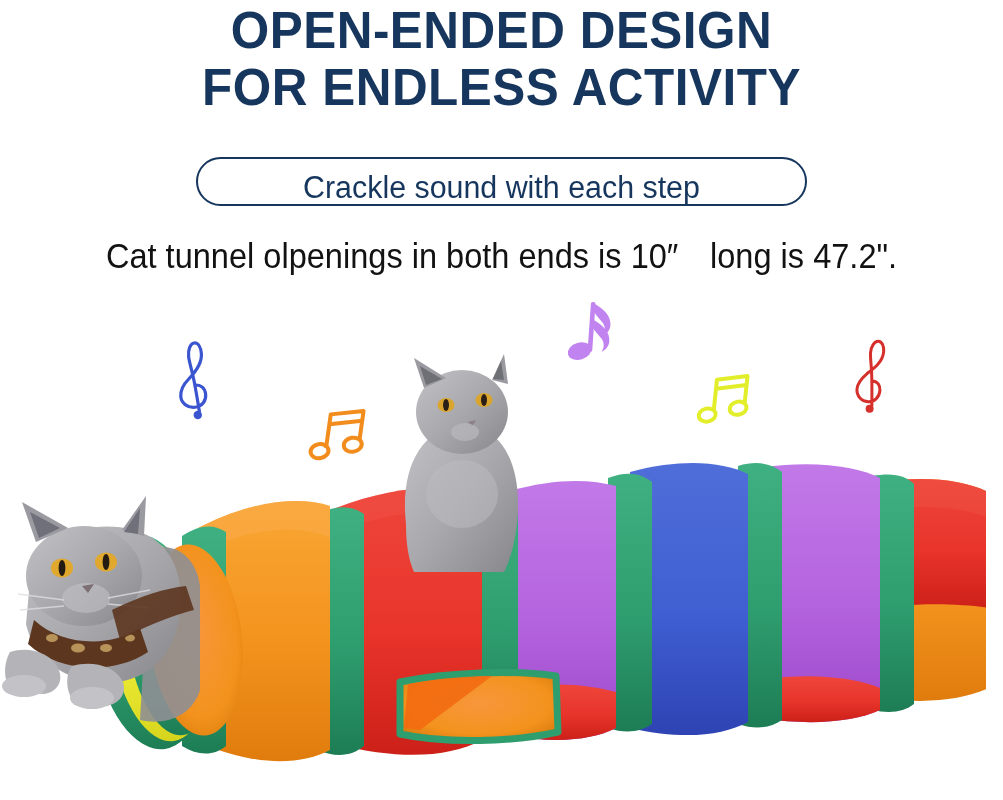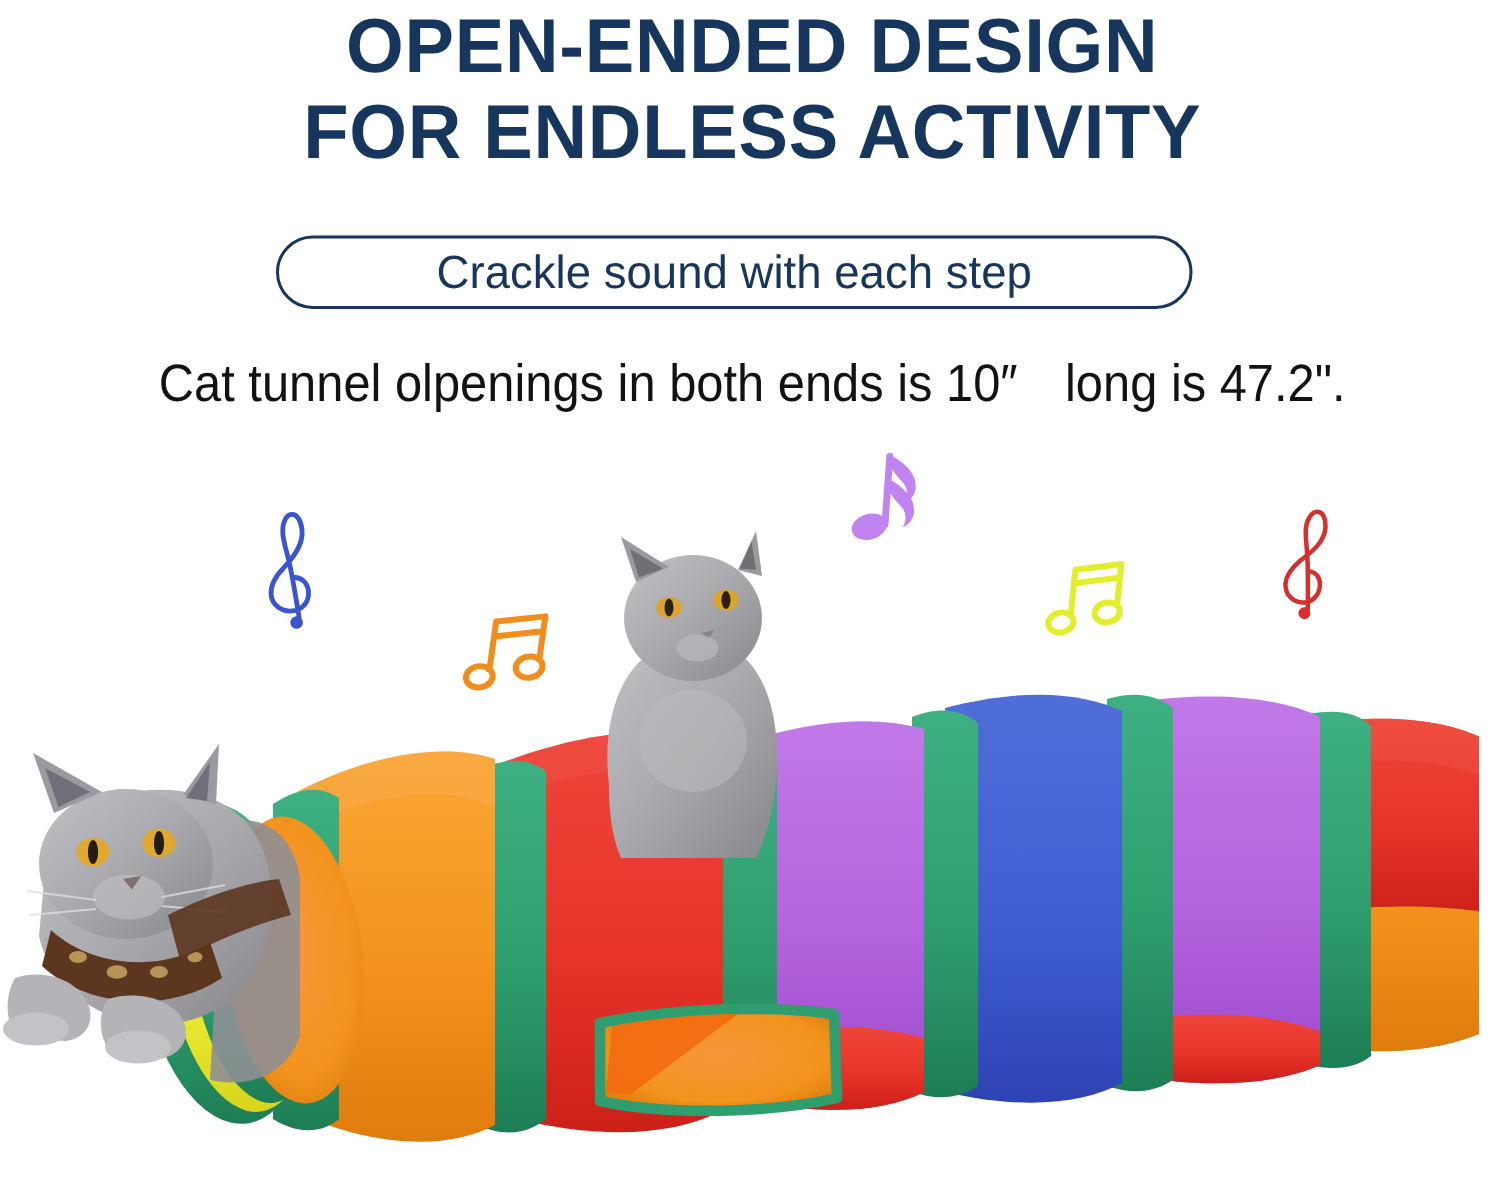--- a/index.html
+++ b/index.html
@@ -39,28 +39,28 @@
     font-size: 51px;
     line-height: 57px;
     letter-spacing: 0.5px;
     transform: scaleX(0.97);
   }
   .headline-line { display: block; white-space: nowrap; }
 
   
   .pill {
     position: absolute;
-    left: 184px;
+    left: 196px;
     top: 157px;
     width: 611px;
     height: 49px;
     border: 2px solid #16365e;
     border-radius: 26px;
     display: flex;
-    align-items: center;
+    align-items: flex-end;
     justify-content: center;
     background: #ffffff;
   }
   .pill-text {
     color: #16365e;
     font-size: 31px;
     line-height: 33px;
     font-weight: normal;
     white-space: nowrap;
     transform: scaleX(0.98);

